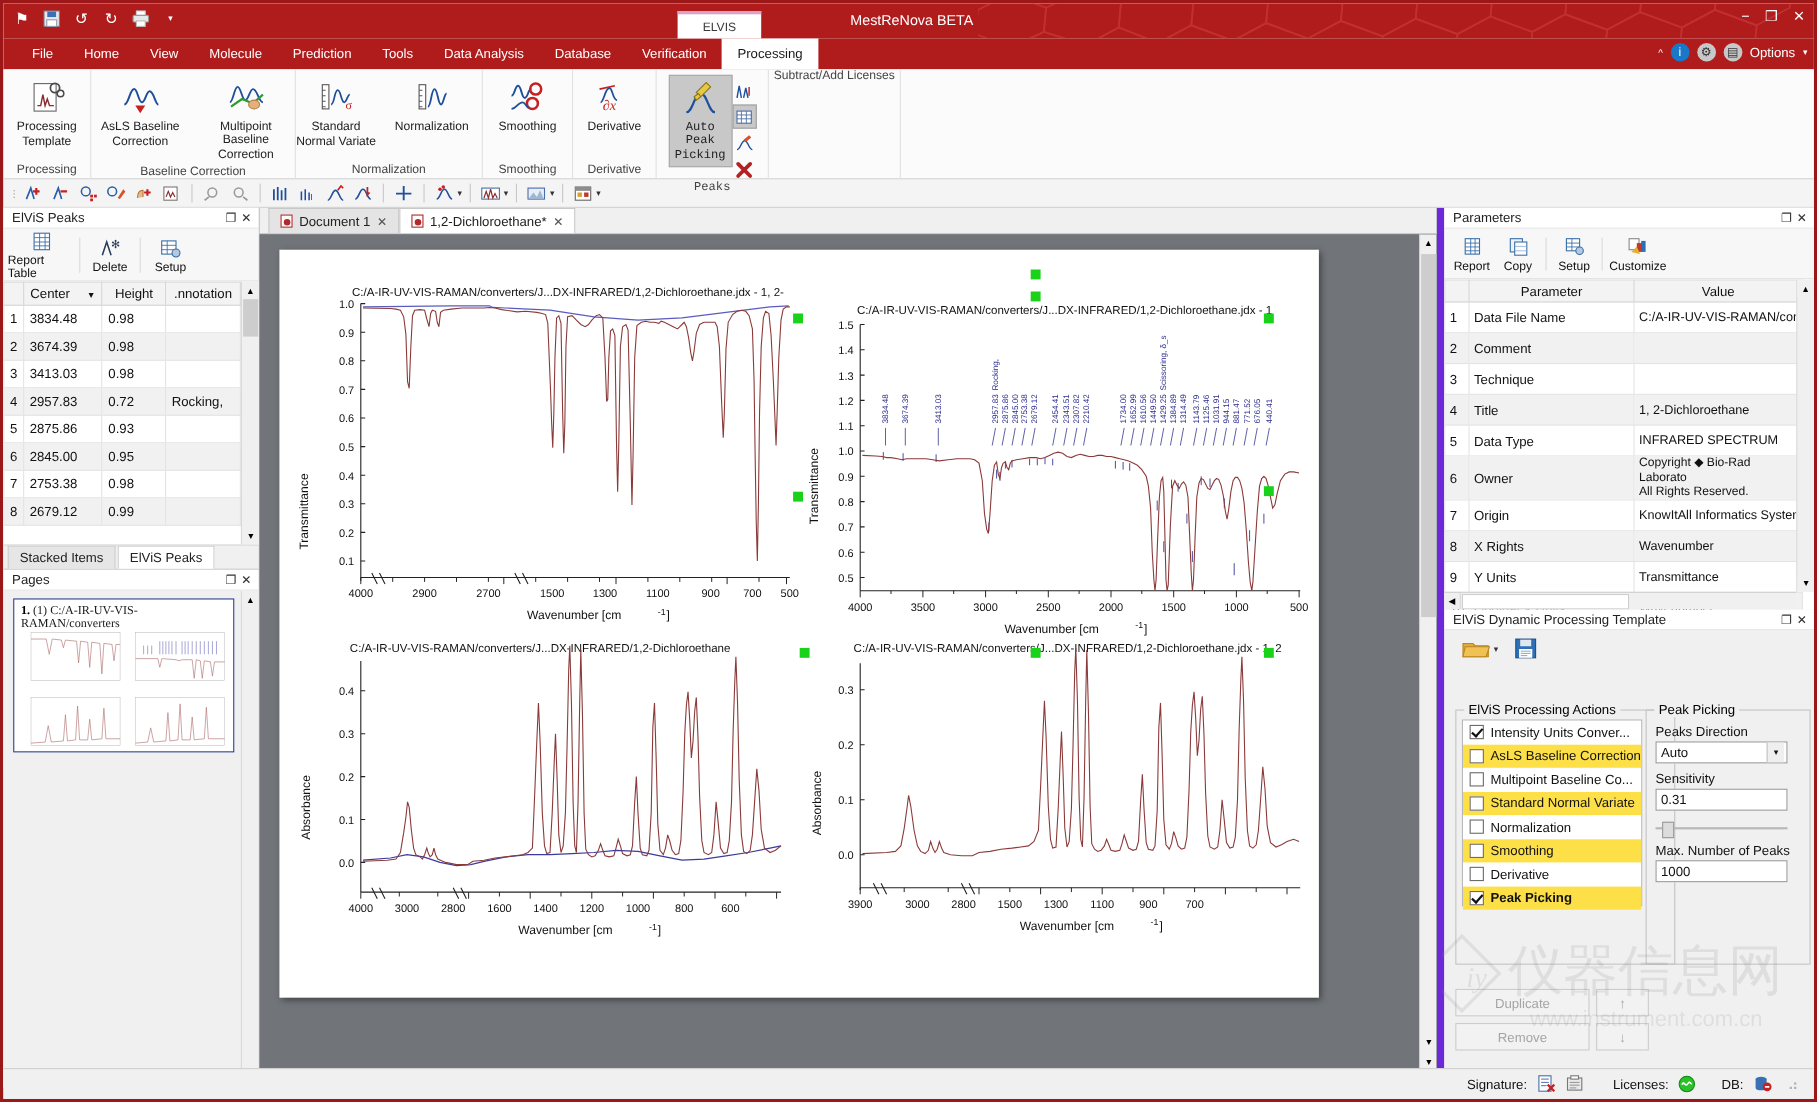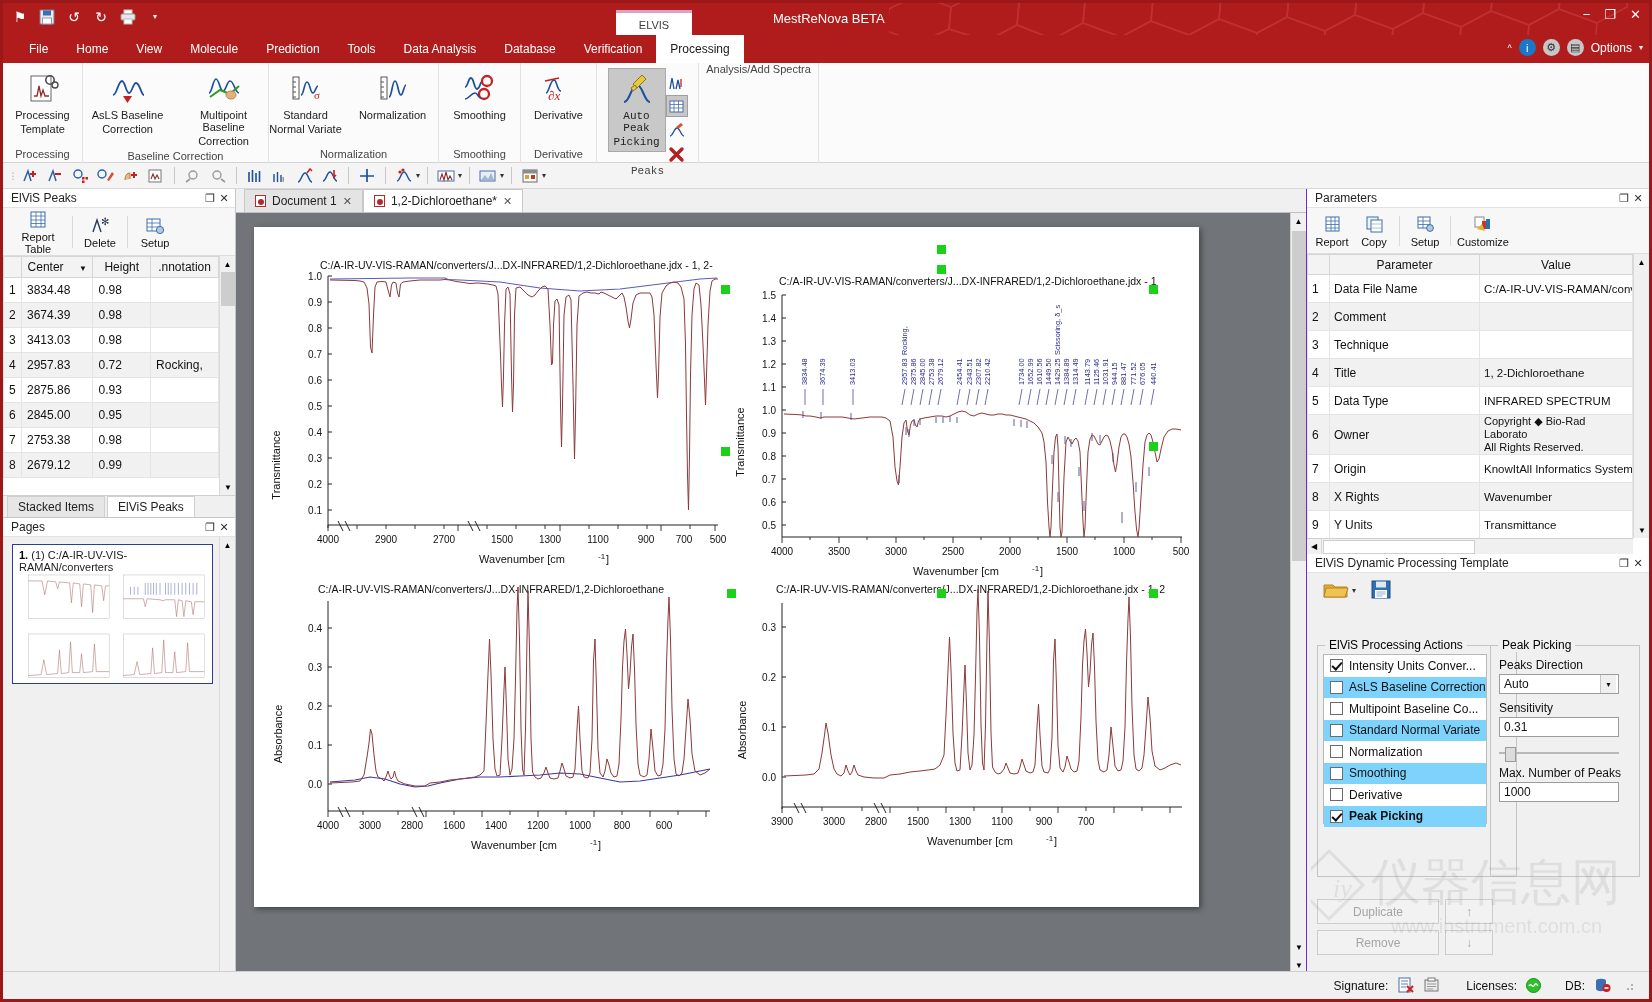--- a/index.html
+++ b/index.html
@@ -109,21 +109,21 @@
   }
   .panelhdr .ttl { flex: 1; }
   .panelhdr .hbtn { width: 14px; text-align: center; font-size: 11px; color: #333; }
 
   .peaktools {
     height: 48px; background: #f7f7f7; display: flex; align-items: center; gap: 0; padding: 2px 4px;
     border-bottom: 1px solid #dcdcdc;
   }
   .ptbtn { display:flex; flex-direction:column; align-items:center; width: 62px; gap:1px;}
   .ptbtn .g { height: 22px; display:flex; align-items:center; justify-content:center;}
-  .ptbtn .c { font-size: 11px; color:#111;text-align:center; }
+  .ptbtn .c { font-size: 11px; color:#111; }
   .ptsep { width:1px; height:32px; background:#dadada; margin:0 3px;}
 
   .tablewrap { position: relative; background: #fff; height: 240px; overflow: hidden; border-bottom:1px solid #d0d0d0;}
   table.peaks { border-collapse: collapse; width: 216px; font-size: 12px; }
   table.peaks th {
     background: #f3f3f3; border: 1px solid #d6d6d6; font-weight: normal; height: 21px;
     color: #111; padding: 0 5px; text-align: center;
   }
   table.peaks td {
     border: 1px solid #e4e4e4; height: 25px; padding: 0 5px; color:#111;
@@ -139,21 +139,21 @@
 
   .bottabs { height: 22px; background: #f0f0f0; display: flex; align-items: flex-end; padding-left:4px; gap: 2px;
     border-bottom: 1px solid #c7c7c7;}
   .btab { padding: 3px 10px; font-size: 12px; background:#e6e6e6; border:1px solid #cfcfcf; border-bottom:none; color:#222;}
   .btab.active { background:#fff; }
 
   .pagesbody { flex: 1; background: #f0f0f0; position: relative; overflow: hidden; }
   .pagecard {
     margin: 7px 22px 0 9px; background: #fff; border: 1px solid #2b3f8c; height: 140px; padding: 4px 6px;
   }
-  .pagecard .ptitle { font-size: 11px; color: #1a1a1a; margin-bottom: 0; }
+  .pagecard .ptitle { font-size: 11px; color: #1a1a1a; margin-bottom: 0; font-family: Liberation Serif, serif; }
   .pagecard .ptitle b { color:#000; }
   .thumbgrid { display: grid; grid-template-columns: 1fr 1fr; gap: 3px; height: 110px; }
   .thumbcell { border: 0; }
 
   
   .center { flex: 1; display: flex; flex-direction: column; background: #6e7377; position:relative;}
   .doctabs { height: 24px; background: #f0f0f0; display: flex; align-items: flex-end; padding-left: 8px; gap:0;
    border-bottom: 1px solid #c0c0c0;}
   .dtab {
     display:flex; align-items:center; gap:6px; padding: 4px 10px; font-size: 12px; color:#222;
@@ -175,21 +175,21 @@
   .selhandle { position:absolute; width: 9px; height: 9px; background:#19d219; z-index: 30;}
 
   .cvscroll { position:absolute; right:0; top:0; width: 16px; bottom: 16px; background:#f0f0f0; border-left:1px solid #cfcfcf;}
   .cvscroll .arr { height:16px; display:flex;align-items:center;justify-content:center;font-size:8px;}
   .cvscroll .th { position:absolute; top:18px; left:1px; width:14px; height:330px; background:#cdcdcd;}
   .chscroll { position:absolute; left:0; right:16px; bottom:0; height:16px; background:#f0f0f0; border-top:1px solid #cfcfcf; display:flex;}
   .chscroll .arr { width:16px; display:flex;align-items:center;justify-content:center;font-size:8px;}
   .chscroll .th { position:absolute; left:355px; width:240px; top:1px; height:14px; background:#cdcdcd;}
 
   
-  .rightdock { width: 343px; background: #f0f0f0; display: flex; flex-direction: column; border-left:1px solid #6d28d9;}
+  .rightdock { width: 343px; background: #f0f0f0; display: flex; flex-direction: column; border-left:7px solid #6d28d9;}
   .paramtools { height: 46px; background: #f7f7f7; display:flex; align-items:center; padding: 2px 4px;
     border-bottom: 1px solid #dcdcdc;}
   .ptb { display:flex; flex-direction:column; align-items:center; width: 42px; gap:1px;}
   .ptb.w { width: 56px; align-items: center; }
   .ptb .g { height:21px; display:flex;align-items:center;justify-content:center;}
   .ptb .c { font-size:11px; color:#111;}
 
   .paramwrap { position:relative; height: 300px; background:#fff; overflow:hidden;}
   table.params { border-collapse: collapse; font-size: 12px; width: 326px; table-layout: fixed;}
   table.params th { background:#f3f3f3; border:1px solid #d6d6d6; font-weight: normal; height:20px; color:#111;}
@@ -205,21 +205,21 @@
   .phscroll .th { position:absolute; left:16px; top:1px; width:152px; height:14px; background:#fff; border:1px solid #cfcfcf;}
 
   .dptpanel { flex:1; background:#f0f0f0; display:flex; flex-direction:column; position:relative;}
   .dpttools { height: 34px; display:flex; align-items:center; gap:14px; padding-left: 16px; }
 
   .actionsbox { position:absolute; left: 10px; top: 72px; width: 200px; height: 232px;
     border: 1px solid #c4c4c4; }
   .actionsbox .legend { position:absolute; top:-8px; left:7px; background:#f0f0f0; padding:0 4px; font-size:12px; }
   .actlist { position:absolute; left:5px; top: 8px; width: 164px; height: 170px; background:#fff; border:1px solid #b8b8b8; }
   .actrow { height: 21.5px; display:flex; align-items:center; gap:6px; padding-left:6px; font-size: 12px; color:#111;}
-  .actrow.shade { background:#7dd3fc; }
+  .actrow.shade { background:#fde047; }
   .actrow.boldy { font-weight: bold; }
   .cb { width: 13px; height: 13px; border:1px solid #6b6b6b; background:#fff; position:relative; }
   .cb.on:after { content:''; position:absolute; left:3px; top:0px; width:4px; height:8px;
     border:solid #111; border-width: 0 2px 2px 0; transform: rotate(42deg); }
 
   .pp { position:absolute; left: 183px; top: 72px; width: 150px; height: 232px; border:1px solid #c4c4c4;}
   .pp .legend { position:absolute; top:-8px; left:7px; background:#f0f0f0; padding:0 4px; font-size:12px;}
   .fld { font-size:12px; color:#111; margin: 0 0 2px 8px; }
   .inp { width: 120px; height: 20px; border:1px solid #9c9c9c; background:#fff;
     margin: 0 0 7px 8px; font-size:12px; padding: 0 4px; display:flex; align-items:center; color:#111;}
@@ -480,21 +480,21 @@
             <svg width="17" height="17" viewBox="0 0 17 17">
                 <path d="M3 3 L14 14 M14 3 L3 14" stroke="#b22222" stroke-width="3.4" stroke-linecap="round"></path>
               </svg>
           </span>
         </div>
       </div>
       <div class="gtitle">Peaks</div>
     </div>
 
     <div class="rgroup" style="width:120px;">
-      <div class="gtitle">Analysis/Add Spectra</div>
+      <div class="gtitle">Subtract/Add Licenses</div>
     </div>
 
     <div style="flex:1;"></div>
   </div>
 
   <div class="toolbar">
     <span class="tbtn" style="width:8px;color:#999;font-size:9px;">⋮</span>
     <span class="tbtn">
         <svg width="18" height="16" viewBox="0 0 18 16">
           <path d="M2 13 L6 3 L9 13" stroke="#2a5fa8" fill="none" stroke-width="1.5"></path>

